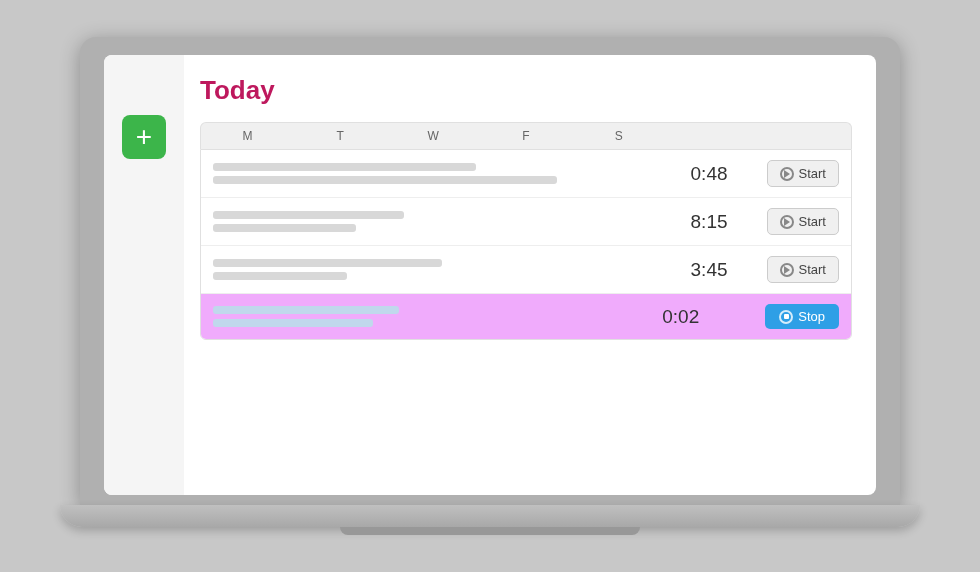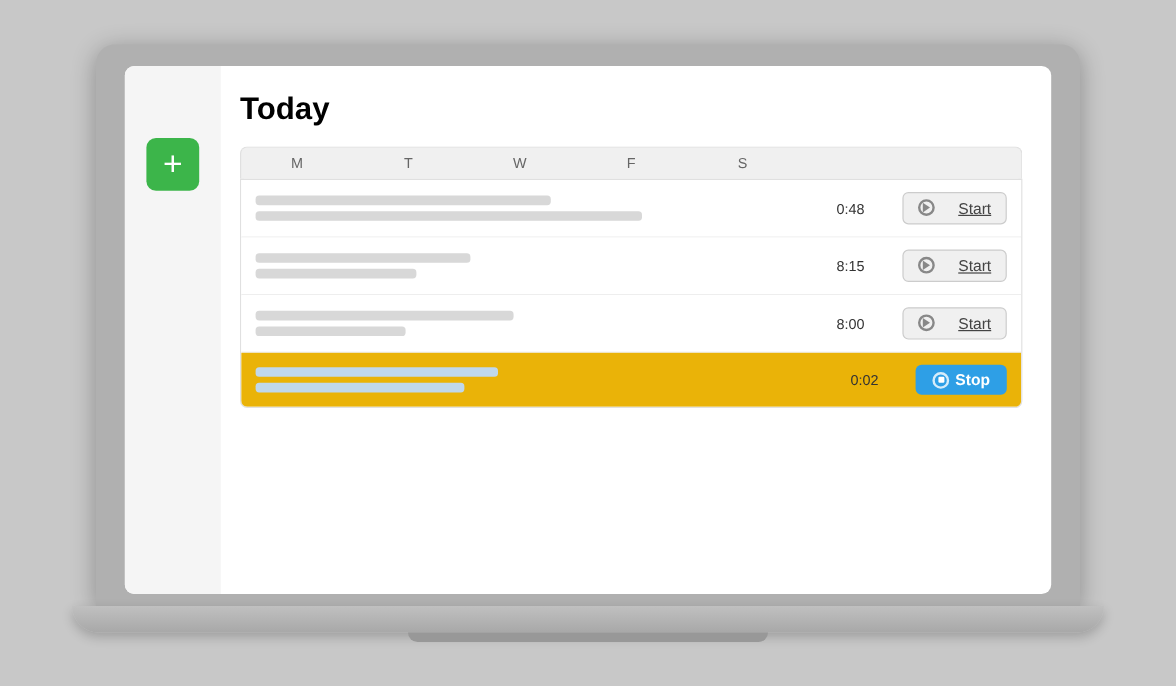--- a/index.html
+++ b/index.html
@@ -86,21 +86,21 @@
 
     .app-main {
       flex: 1;
       padding: 20px 24px 20px 16px;
       overflow: hidden;
     }
 
     .page-title {
       font-size: 26px;
       font-weight: 600;
-      color: #000000;
+      color: #be185d;
       margin-bottom: 16px;
     }
 
     
     .day-header-row {
       display: grid;
       grid-template-columns: 1fr 1fr 1fr 1fr 1fr 1fr 1fr;
       background: #f0f0f0;
       border-radius: 6px 6px 0 0;
       border: 1px solid #e0e0e0;
@@ -129,58 +129,59 @@
       padding: 10px 12px;
       border-bottom: 1px solid #eeeeee;
       background: #fff;
     }
 
     .entry-row:last-child {
       border-bottom: none;
     }
 
     .entry-row.active {
-      background: #eab308;
+      background: #f0abfc;
+      gap: 27px;
     }
 
     .entry-info {
       flex: 1;
       display: flex;
       flex-direction: column;
       gap: 5px;
     }
 
     .entry-bar {
       height: 8px;
       background: #d8d8d8;
       border-radius: 3px;
     }
 
     .entry-time {
-      font-size: 12px;
+      font-size: 19px;
       font-weight: 500;
       color: #333;
       min-width: 60px;
-      text-align: right;
-      margin-right: 31px;
+      text-align: left;
+      margin-right: 16px;
     }
 
     
     .btn-start {
       background: #f0f0f0;
       border: 1px solid #ccc;
       border-radius: 5px;
       padding: 5px 12px;
       font-size: 13px;
       color: #444;
       cursor: pointer;
       display: flex;
-      gap: 20px;
+      align-items: center;
+      gap: 5px;
       white-space: nowrap;
-      text-decoration: underline;
     }
 
     .btn-start .btn-icon {
       width: 14px;
       height: 14px;
       border-radius: 50%;
       border: 2px solid #888;
       display: flex;
       align-items: center;
       justify-content: center;
@@ -195,21 +196,20 @@
       border: none;
       border-radius: 5px;
       padding: 5px 14px;
       font-size: 13px;
       color: #fff;
       cursor: pointer;
       display: flex;
       align-items: center;
       gap: 5px;
       white-space: nowrap;
-      font-weight: bold;
     }
 
     .btn-stop .btn-icon {
       width: 14px;
       height: 14px;
       border-radius: 50%;
       border: 2px solid rgba(255,255,255,0.8);
       display: flex;
       align-items: center;
       justify-content: center;
@@ -282,21 +282,21 @@
               <span class="btn-icon"></span>
               <span>Start</span>
             </button>
           </div>
 
           <div class="entry-row">
             <div class="entry-info">
               <div class="entry-bar" style="width: 48%"></div>
               <div class="entry-bar" style="width: 28%"></div>
             </div>
-            <span class="entry-time">8:00</span>
+            <span class="entry-time">3:45</span>
             <button class="btn-start">
               <span class="btn-icon"></span>
               <span>Start</span>
             </button>
           </div>
 
           <div class="entry-row active">
             <div class="entry-info">
               <div class="entry-bar" style="width: 44%; background: #c0d8ec;"></div>
               <div class="entry-bar" style="width: 38%; background: #c0d8ec;"></div>

